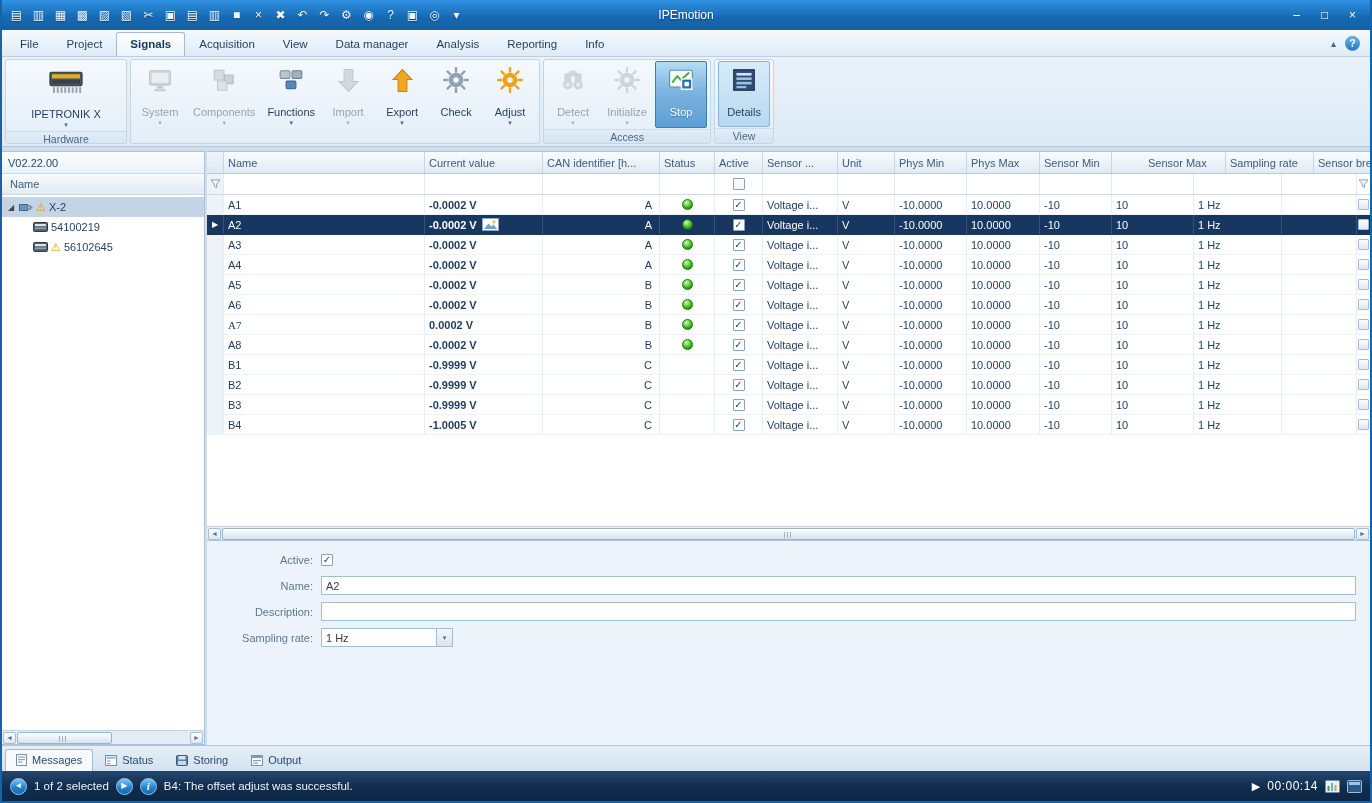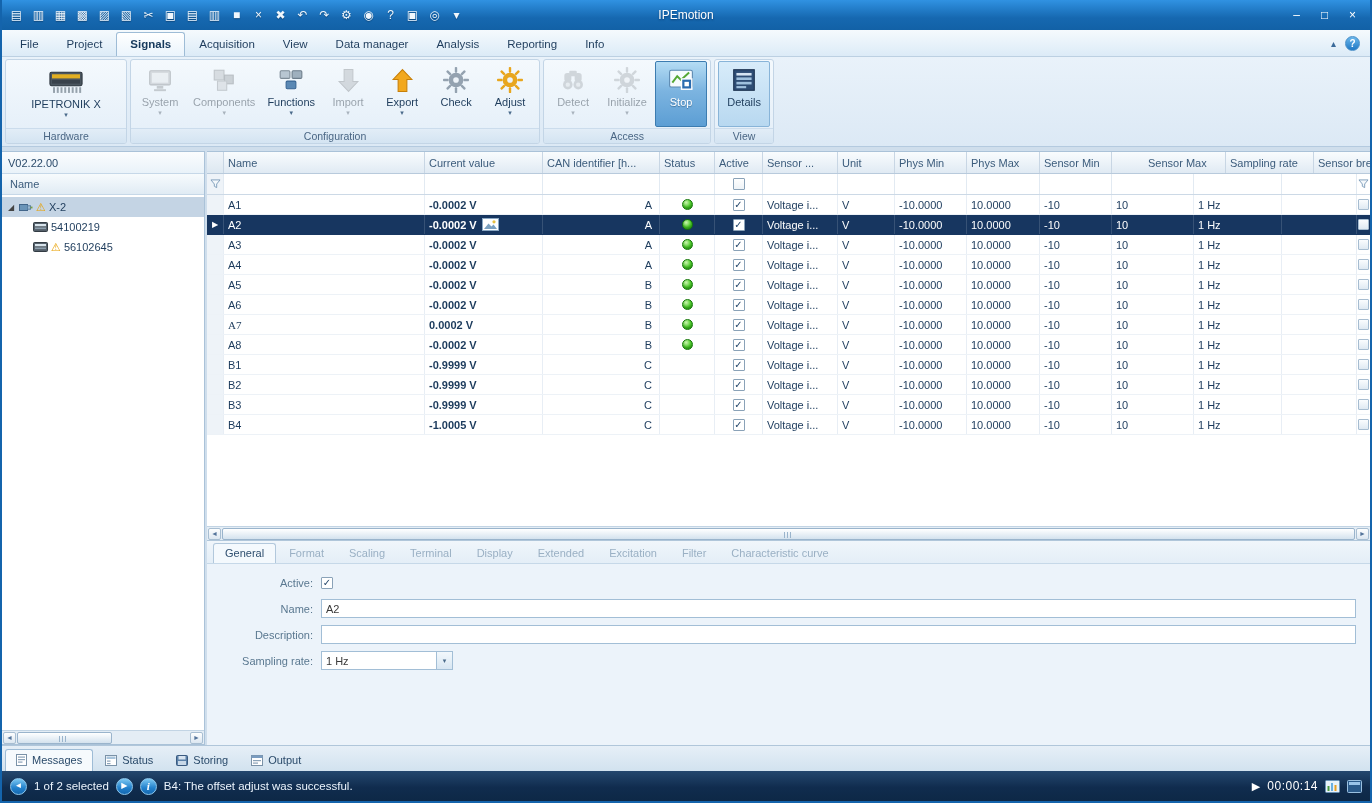--- a/index.html
+++ b/index.html
@@ -26,21 +26,21 @@
   
   .ribbon{height:90px;flex:0 0 90px;background:linear-gradient(#e9f2fa,#dce9f5);border-bottom:1px solid #b4cadf;padding:2px 3px}
   .ribbon-groups{display:flex;height:100%}
   .rgroup{border:1px solid #c3d5e6;border-radius:3px;margin-right:3px;display:flex;flex-direction:column;background:linear-gradient(#f4f9fd,#e3eef8);overflow:hidden}
   .rgroup-buttons{flex:1;display:flex;align-items:stretch;padding:1px 2px}
   .rgroup-label{height:15px;flex:0 0 15px;text-align:center;font-size:10.5px;color:#4a6684;background:linear-gradient(#e2edf7,#d4e4f2);border-top:1px solid #cbdcec;line-height:14px}
   .rbtn{min-width:52px;display:flex;flex-direction:column;align-items:center;padding:3px 4px 0;margin:0 1px;border:1px solid transparent;border-radius:2px}
   .rbtn.large{min-width:114px}
   .rbtn .ric{height:30px;display:flex;align-items:center;justify-content:center}
   .rbtn.large .ric{height:32px}
-  .rbtn .rlabel{font-size:11px;color:#1e3c5c;white-space:nowrap;margin-top:1px}
+  .rbtn .rlabel{font-size:11px;color:#1e3c5c;white-space:nowrap;margin-top:11px}
   .rbtn .rdrop{font-size:7px;color:#4a6a8a;line-height:9px}
   .rbtn.disabled{opacity:.45;filter:grayscale(.6)}
   .rbtn.active-btn{background:linear-gradient(#b4dcf4,#7cb4e0 45%,#5c9ed4);border-color:#3c7cb0}
   .rbtn.active-btn .rlabel{color:#fff;text-shadow:0 1px 1px rgba(0,30,60,.4)}
   .rbtn.toggled{background:linear-gradient(#d8ecfa,#b8d8f0);border-color:#88b4d8}
 
   
   .main{flex:1;display:flex;background:#cfdeec;padding-top:4px;min-height:0}
   .sidebar{width:203px;flex:0 0 203px;display:flex;flex-direction:column;background:#eef4fa;border:1px solid #aac2d8;border-left:none;min-height:0}
   .version-header{height:22px;flex:0 0 22px;background:linear-gradient(#fbfdfe,#e9f2f9);border-bottom:1px solid #c6d8e8;font-size:11px;color:#2a4a6a;display:flex;align-items:center;padding:0 6px}
@@ -289,21 +289,20 @@
                   <rect x="10.9" y="0" width="2.2" height="5.2" rx="0.8" fill="#e8a61e" transform="rotate(225 12 12)"></rect>
                   <rect x="10.9" y="0" width="2.2" height="5.2" rx="0.8" fill="#e8a61e" transform="rotate(270 12 12)"></rect>
                   <rect x="10.9" y="0" width="2.2" height="5.2" rx="0.8" fill="#e8a61e" transform="rotate(315 12 12)"></rect>
                   <circle cx="12" cy="12" r="2.6" fill="#edf3f9"></circle>
                 </svg>
               </div>
               <div class="rlabel">Adjust</div>
               <div class="rdrop">▾</div>
             </div>
           </div>
-          <div class="rgroup-label">Configuration</div>
         </div>
         <div class="rgroup">
           <div class="rgroup-buttons">
             <div class="rbtn disabled">
               <div class="ric">
                 <svg width="26" height="26" viewBox="0 0 24 24" fill="#a2b0bc">
                   <rect x="8.5" y="3.5" width="7" height="5" rx="1"></rect>
                   <rect x="4" y="5.5" width="6.5" height="8" rx="2.5"></rect>
                   <rect x="13.5" y="5.5" width="6.5" height="8" rx="2.5"></rect>
                   <circle cx="7.2" cy="16.3" r="4.4"></circle>
@@ -741,31 +740,20 @@
           </div>
       </div>
       <div class="hscroll">
         <span class="hs-arrow">◄</span>
         <div class="hs-track">
             <div class="hs-thumb full"></div>
           </div>
         <span class="hs-arrow">►</span>
       </div>
       <div class="detail">
-        <div class="detail-tabs">
-            <div class="dtab active">General</div>
-            <div class="dtab">Format</div>
-            <div class="dtab">Scaling</div>
-            <div class="dtab">Terminal</div>
-            <div class="dtab">Display</div>
-            <div class="dtab">Extended</div>
-            <div class="dtab">Excitation</div>
-            <div class="dtab">Filter</div>
-            <div class="dtab">Characteristic curve</div>
-          </div>
         <div class="detail-fields">
             <div class="dfield">
               <div class="dlabel">Active:</div>
               <span class="cbx">✓</span>
             </div>
             <div class="dfield">
               <div class="dlabel">Name:</div>
               <input class="dinput" value="A2" style="">
             </div>
             <div class="dfield">

